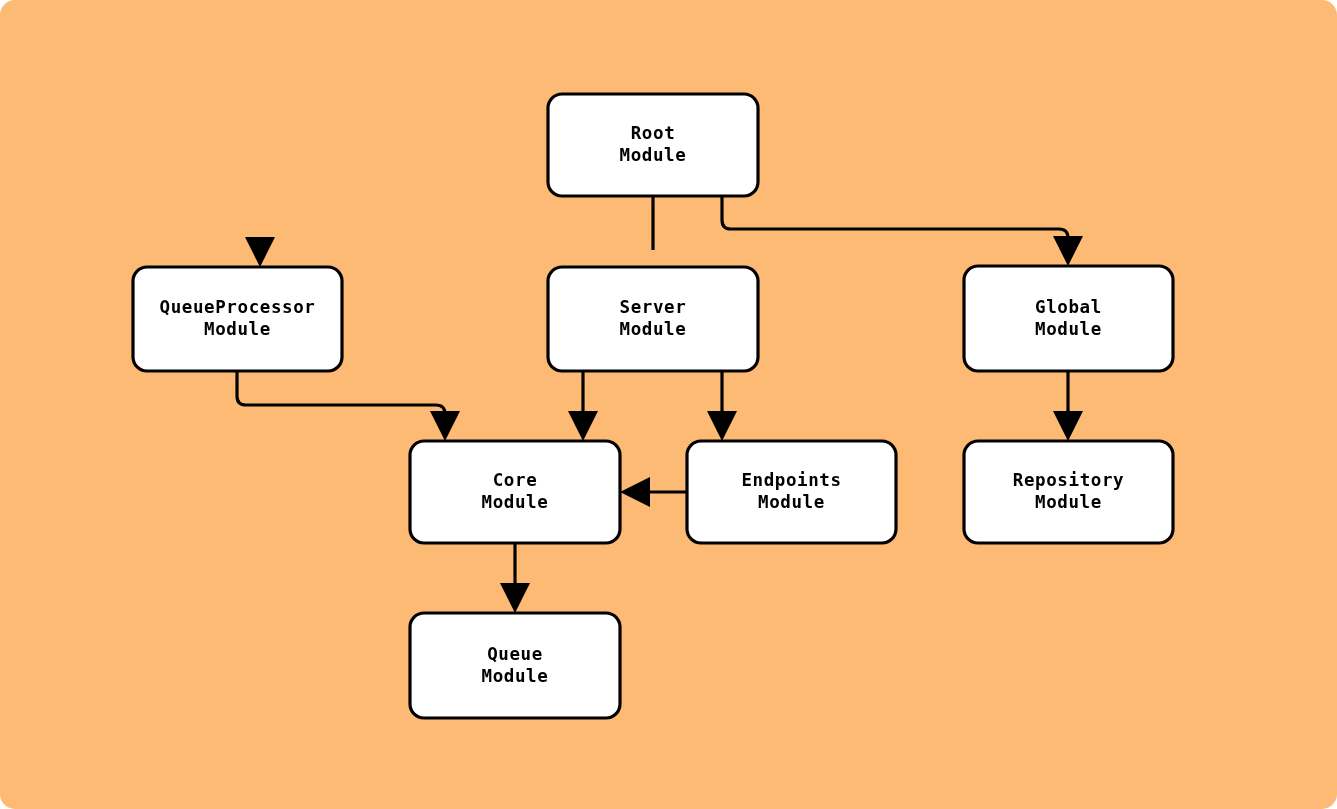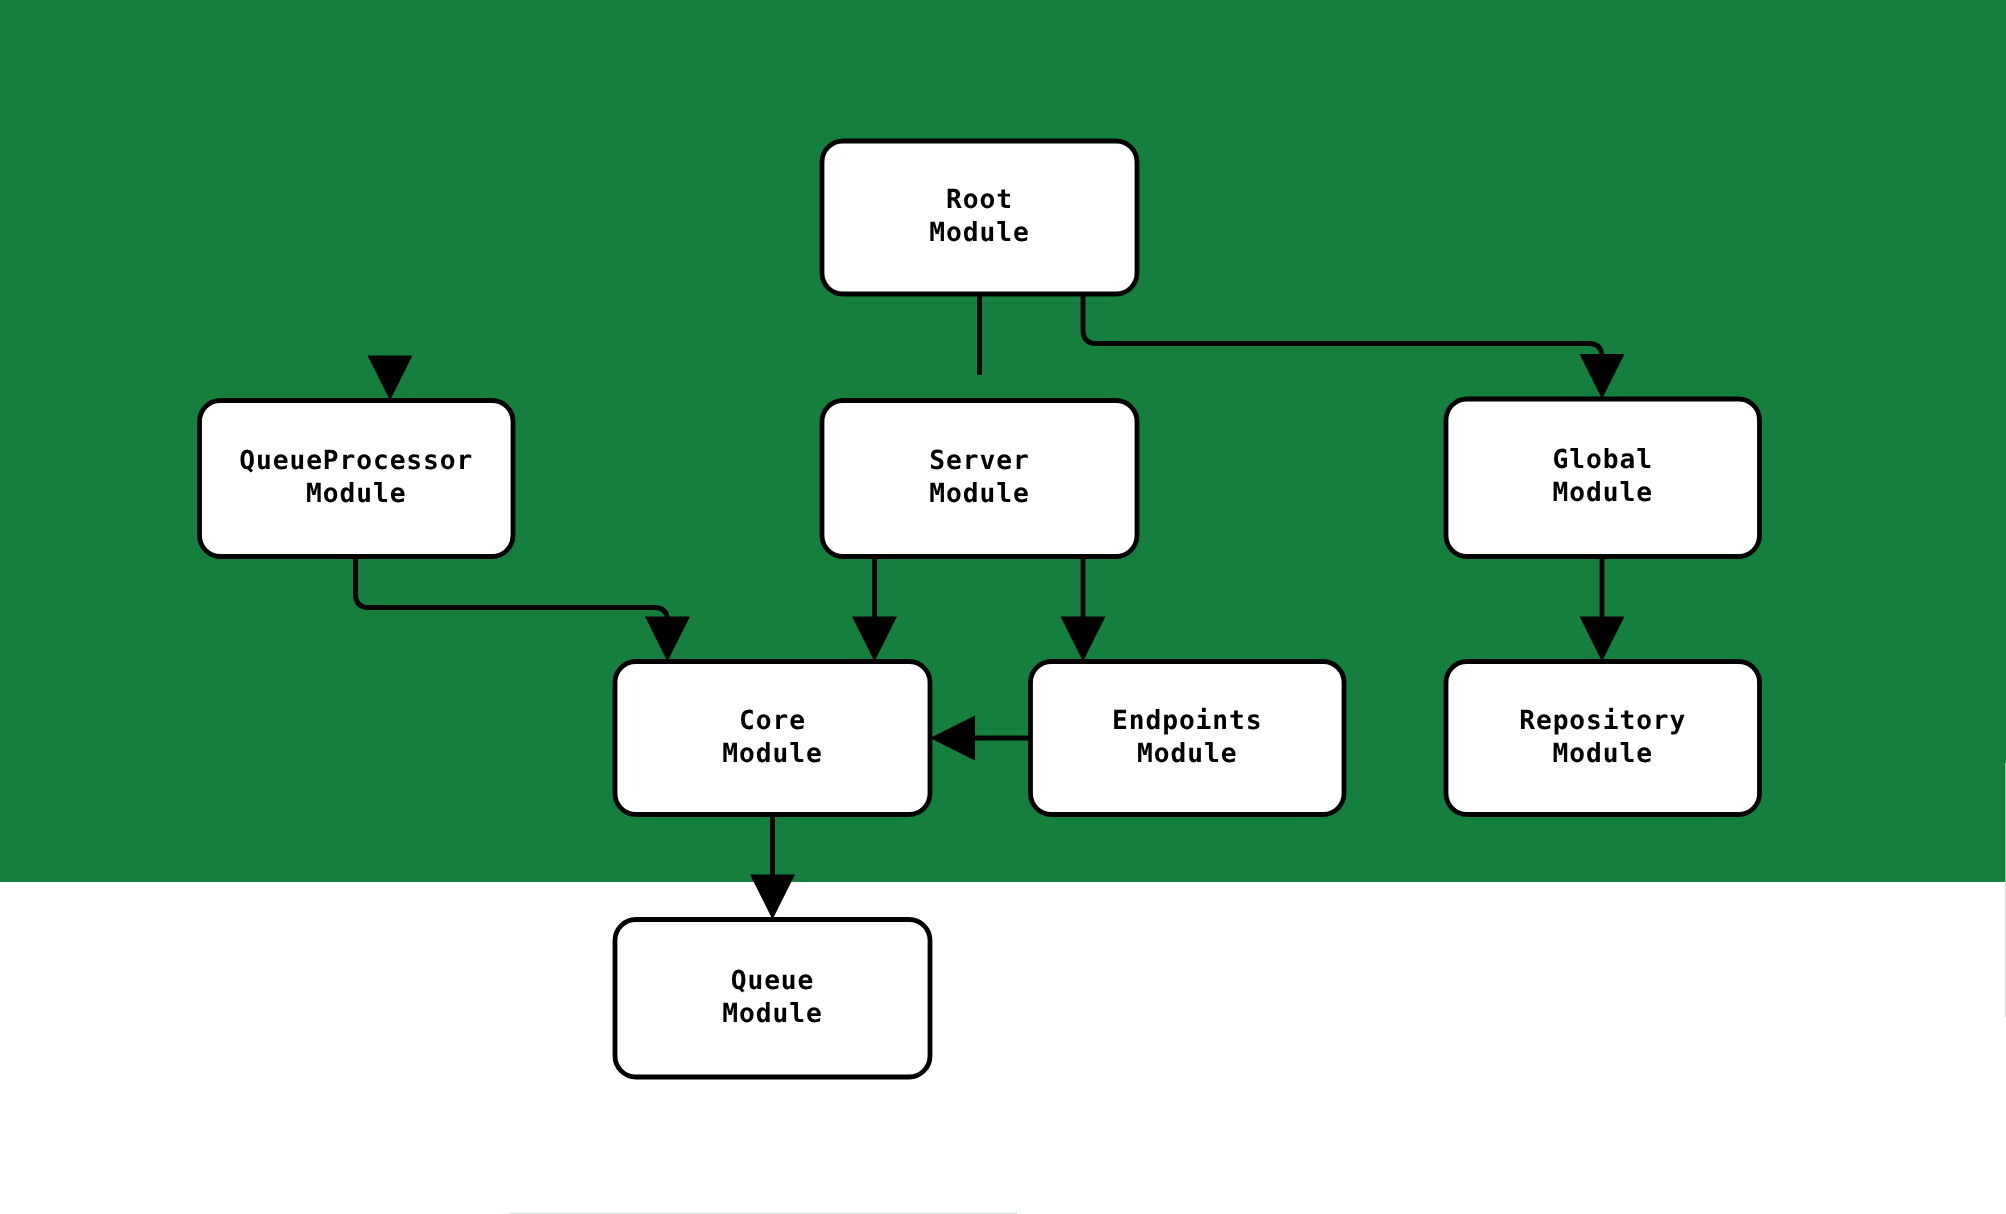--- a/index.html
+++ b/index.html
@@ -10,22 +10,23 @@
   }
   body {
     width: 1337px;
     height: 809px;
     overflow: hidden;
     font-family: "DejaVu Sans Mono", "Liberation Mono", monospace;
   }
   #diagram-root {
     position: relative;
     width: 1337px;
-    height: 588px;
-    background: #15803d;
+    height: 809px;
+    background: #fdba74;
+    border-radius: 15px;
   }
   svg#diagram-canvas {
     display: block;
     width: 1337px;
     height: 809px;
   }
   .node-box {
     fill: #ffffff;
     stroke: #000000;
     stroke-width: 3.2;

